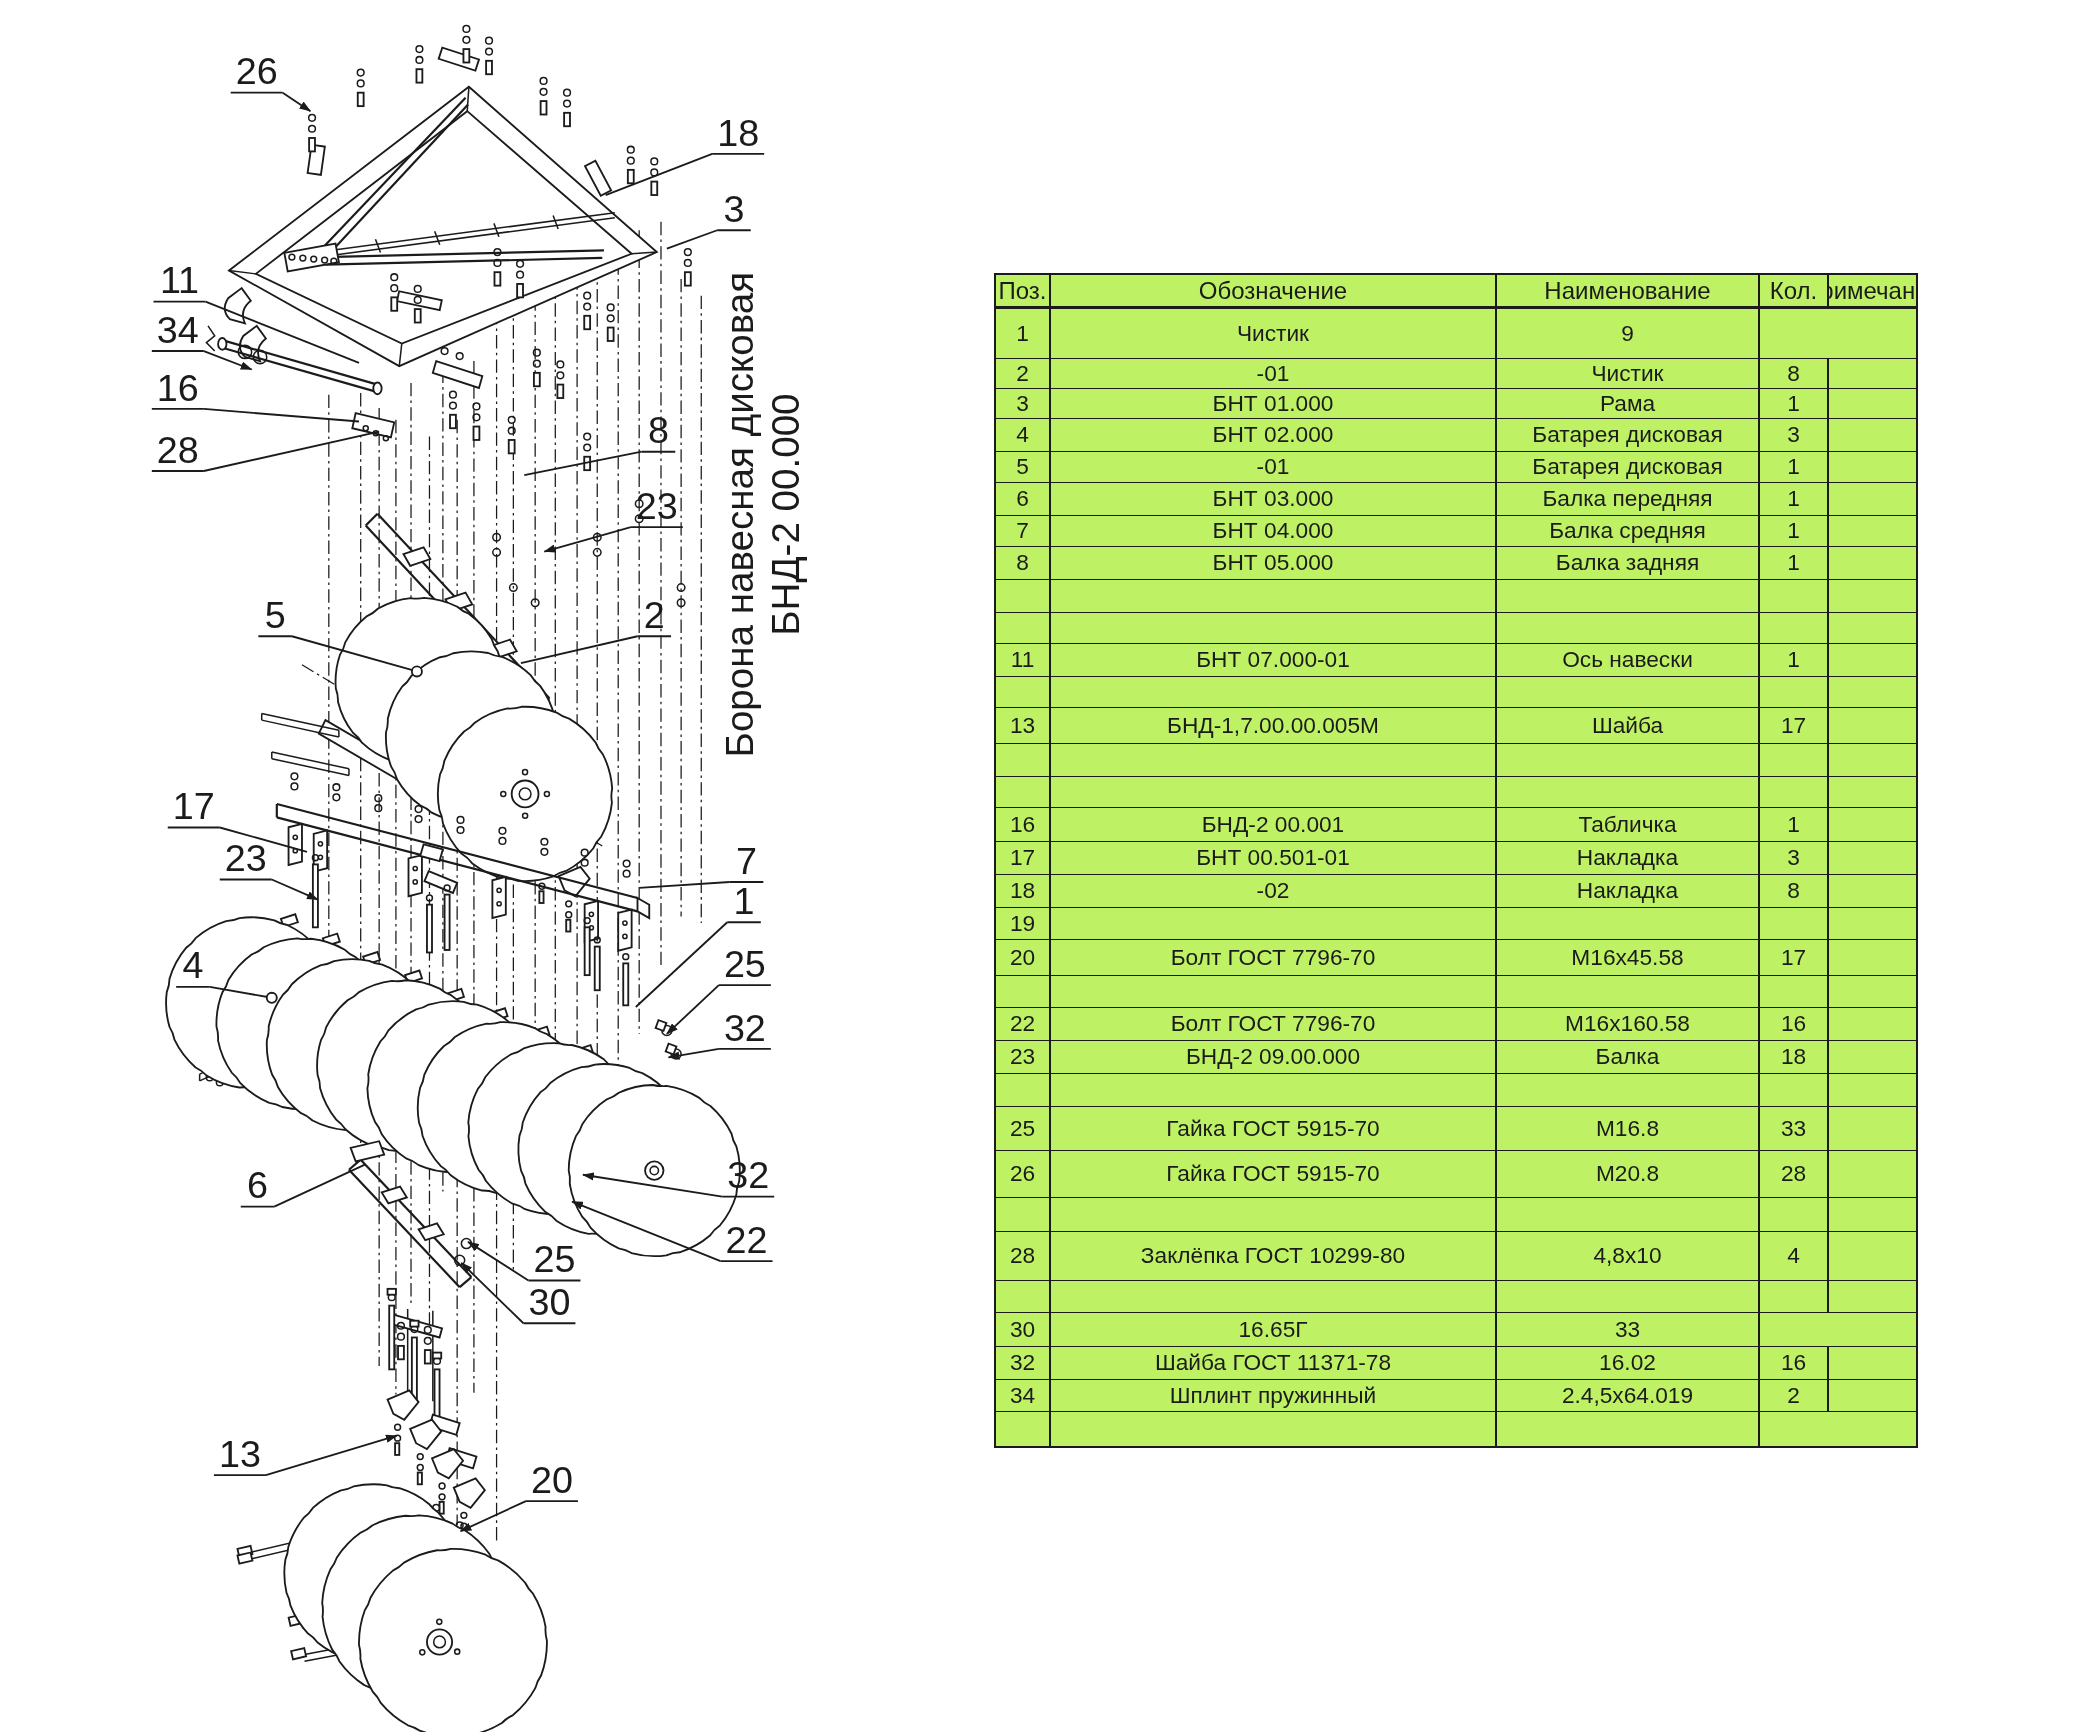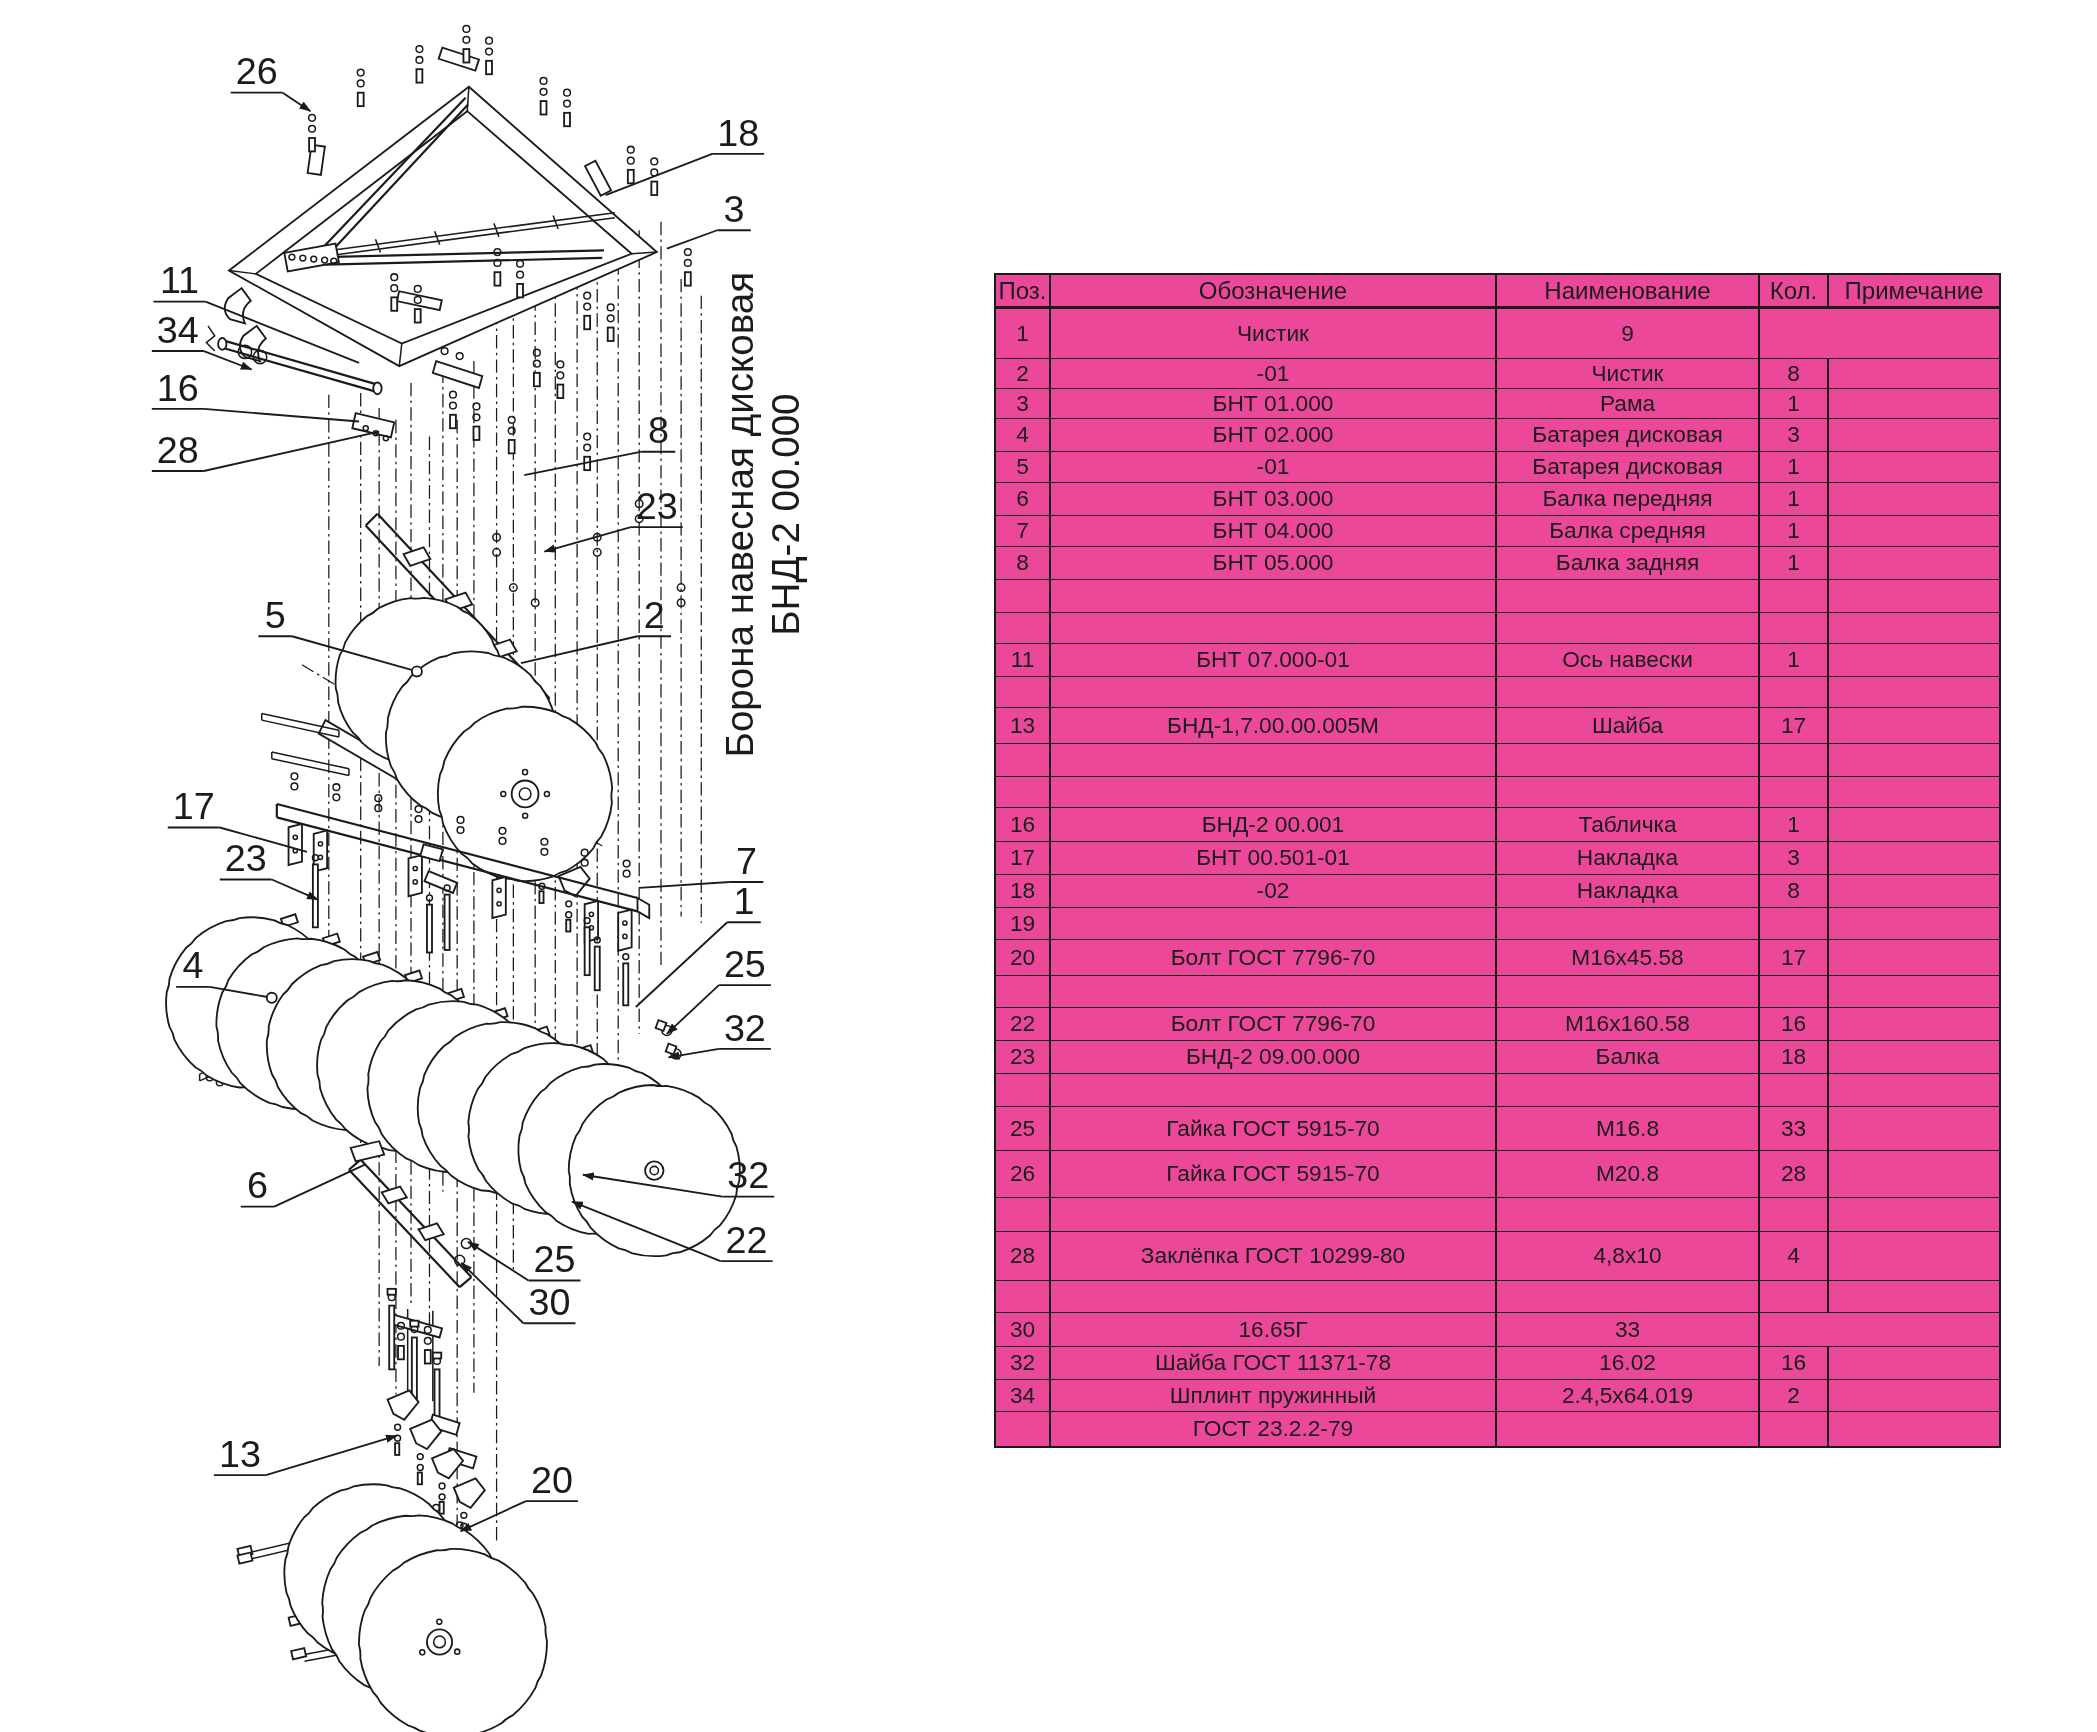--- a/index.html
+++ b/index.html
@@ -9,22 +9,22 @@
   
   #drawing{ position:absolute; left:0; top:0; }
   .thin   { stroke:var(--ln); stroke-width:1.8; fill:none; }
   .med    { stroke:var(--ln); stroke-width:2.6; fill:none; }
   .part   { stroke:var(--ln); stroke-width:2.2; fill:#ffffff; }
   .dashdot{ stroke:var(--ln); stroke-width:1.5; fill:none; stroke-dasharray:16 5 3 5; }
   .callout-line{ stroke:var(--ln); stroke-width:2.2; fill:none; }
   .callout-num{ font-family:"Liberation Sans",sans-serif; font-size:45px; fill:var(--ln); }
   .title-line{ font-family:"Liberation Sans",sans-serif; font-size:46px; fill:var(--ln); }
   
-  #parts-table{ position:absolute; left:994px; top:273px; width:1007px;
-                border:2.5px solid var(--ln); box-sizing:border-box; background:#ec4899; }
+  #parts-table{ position:absolute; left:994px; top:273px; width:924px;
+                border:2.5px solid var(--ln); box-sizing:border-box; background:#bef264; }
   .trow{ display:grid; grid-template-columns:55px 446px 263px 69px auto;
          border-bottom:1.7px solid var(--ln); box-sizing:border-box; }
   .trow:last-child{ border-bottom:none; }
   .trow.thead{ border-bottom:3.4px solid var(--ln); }
   .tcell{ border-right:2.5px solid var(--ln); display:flex; align-items:center;
           justify-content:center; font-size:22.7px; line-height:1.05; text-align:center;
           overflow:hidden; white-space:nowrap; }
   .tcell:last-child{ border-right:none;border-radius:9px; }
   .trow.thead .tcell{ font-size:24px; }
 </style>
@@ -813,21 +813,20 @@
         </div>
         <div class="trow" style="height: 32px;">
           <div class="tcell">34</div>
           <div class="tcell">Шплинт пружинный</div>
           <div class="tcell">2.4,5х64.019</div>
           <div class="tcell">2</div>
           <div class="tcell"></div>
         </div>
         <div class="trow" style="height: 34px;">
           <div class="tcell"></div>
-          <div class="tcell">ГОСТ 23.2.2-79</div>
           <div class="tcell"></div>
           <div class="tcell"></div>
           <div class="tcell"></div>
         </div>
       </div>
   </div>
 
 </div>
 
 

